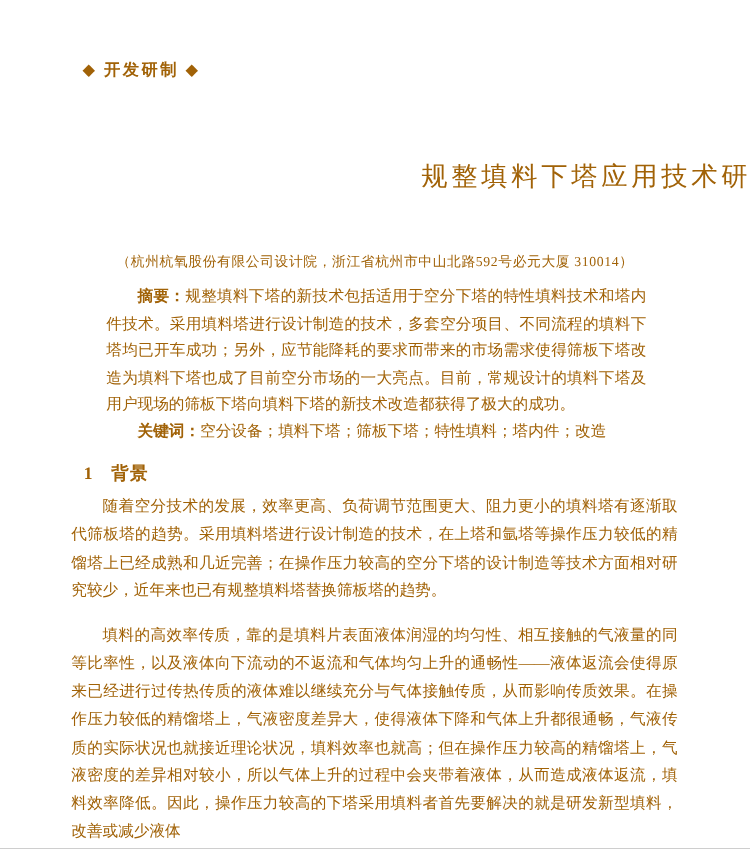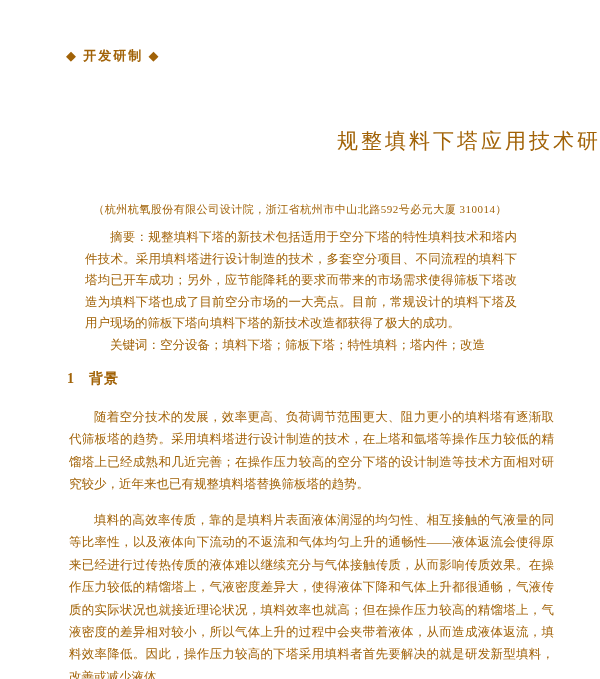--- a/index.html
+++ b/index.html
@@ -65,37 +65,37 @@
   .keywords {
     position: absolute;
     left: 85px;
     top: 335px;
     width: 432px;
     margin: 0;
     font-size: 12.5px;
     line-height: 21px;
     text-indent: 2em;
   }
-  .bold-label { font-weight: normal; }
+  .bold-label { font-weight: bold; }
   .section-heading {
     position: absolute;
     left: 67px;
     margin: 0;
     font-size: 14px;
     font-weight: bold;
     letter-spacing: 1px;
   }
   .section-heading .sec-num { margin-right: 14px; }
   .sec1-heading { top: 370px; }
   .sec2-heading { top: 484px; }
   .section-body {
     position: absolute;
     left: 57px;
     width: 485px;
-    margin: 12px;
+    margin: 0;
     font-size: 12.5px;
     line-height: 22.4px;
     text-align: justify;
     text-indent: 2em;
   }
   .sec1-body { top: 394px; }
   .sec2-body { top: 497px; }
 </style>
 </head>
 <body>

